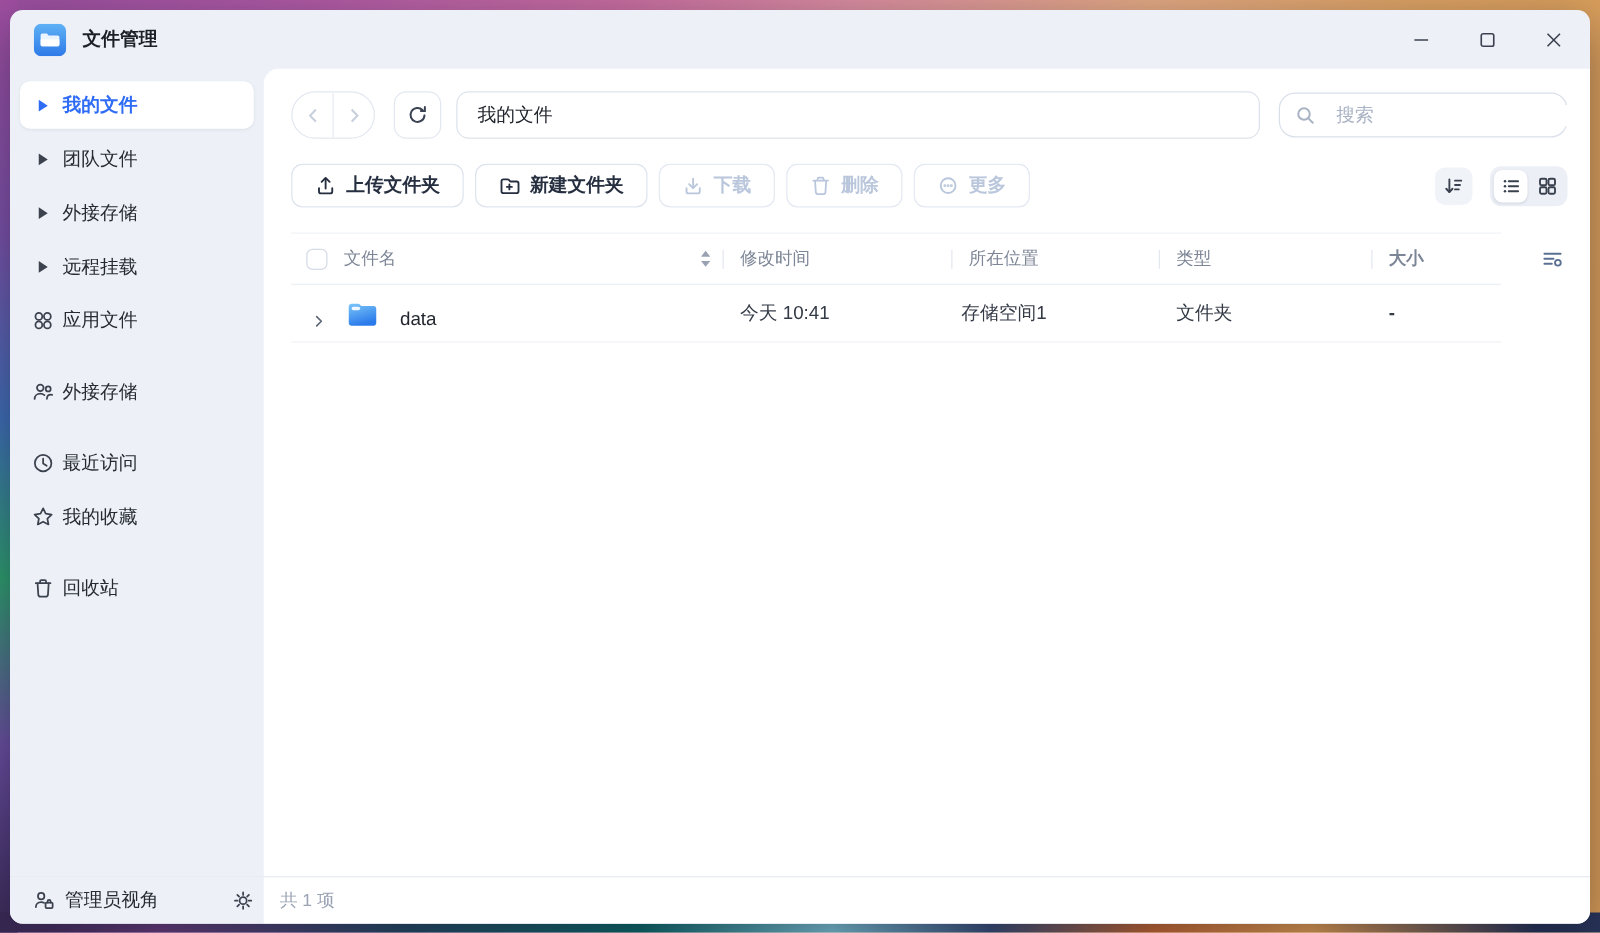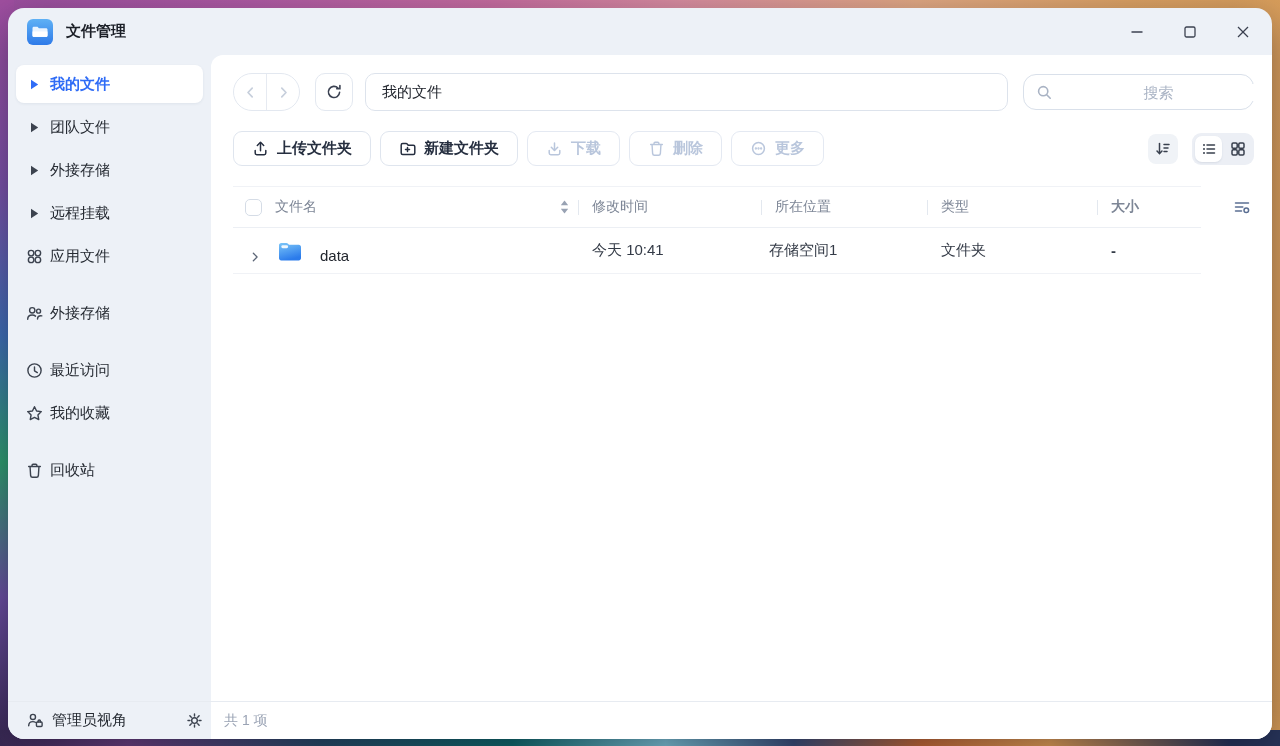--- a/index.html
+++ b/index.html
@@ -7,21 +7,21 @@
   body {
     font-family:"Liberation Sans", sans-serif;
     position:relative;
     background:
       linear-gradient(to right, #3a2a55 0%, #6b3f7e 10%, #274b66 25%, #0e6b6b 40%, #7ec6d8 52%, #3b4f79 62%, #c96a32 72%, #e8a254 82%, #28355a 96%) no-repeat bottom / 100% 16px,
       linear-gradient(to bottom, #a04fa0 0%, #7b52a8 25%, #3f6fb5 45%, #2f9e6e 62%, #6b4fa0 80%, #3a2a55 100%) no-repeat left / 14px 100%,
       linear-gradient(100deg, #9a4f9e 0%, #b05ba4 18%, #c76d9f 35%, #d98da0 48%, #e2a983 65%, #dca263 80%, #d69b55 100%);
   }
   .window {
     position:absolute; left:8px; top:8px; width:1264px; height:731px;
-    background:#edf1f7; border-radius:16px; overflow:hidden;
+    background:#edf1f7; border-radius:10px; overflow:hidden;
     box-shadow:0 12px 40px rgba(10,10,30,.4);
   }
   
   .titlebar { height:47px; display:flex; align-items:center; padding-left:19px; }
   .app-icon { width:26px; height:26px; margin-right:13px; flex:none; }
   .app-title { font-size:15px; font-weight:700; color:#1b1f27; }
   .win-controls { margin-left:auto; display:flex; align-items:center; gap:23px; padding-right:14px; }
   .win-btn { width:30px; height:30px; display:flex; align-items:center; justify-content:center; border-radius:6px; cursor:pointer; }
   .win-btn svg { stroke:#3b4150; stroke-width:1.3; fill:none; }
   
@@ -51,21 +51,21 @@
   .path-input {
     flex:1; height:38px; border:1px solid #dde3ec; border-radius:10px; margin-left:12px;
     padding:0 16px; font-size:15px; color:#22262e; background:#fff; outline:none;
     font-family:"Liberation Sans", sans-serif;
   }
   .search-box {
     width:231px; height:36px; border:1px solid #d9e0ea; border-radius:13px; margin-left:15px;
     display:flex; align-items:center; padding:0 12px; flex:none; background:#fff;
   }
   .search-box svg { stroke:#a9b3c4; stroke-width:1.6; fill:none; stroke-linecap:round; flex:none; }
-  .search-input { border:none; outline:none; flex:1; margin-left:6px; font-size:15px; color:#6d28d9; font-family:"Liberation Sans", sans-serif;text-align:center; }
+  .search-input { border:none; outline:none; flex:1; margin-left:16px; font-size:15px; color:#6d28d9; font-family:"Liberation Sans", sans-serif; }
   .search-input::placeholder { color:#a9b3c4; }
   
   .toolbar { display:flex; align-items:center; margin-top:20px; height:35px; }
   .tb-btn {
     height:35px; border:1px solid #dfe5ee; border-radius:9px; background:#fff;
     display:flex; align-items:center; gap:8px; font-size:15px; font-weight:700;
     color:#262f40; padding:0 18px; margin-right:9px; cursor:pointer;
   }
   .tb-btn svg { stroke:currentColor; stroke-width:1.5; fill:none; stroke-linecap:round; stroke-linejoin:round; flex:none; }
   .tb-btn.disabled { color:#b9c6dc; border-color:#e4e9f2; cursor:default; }

